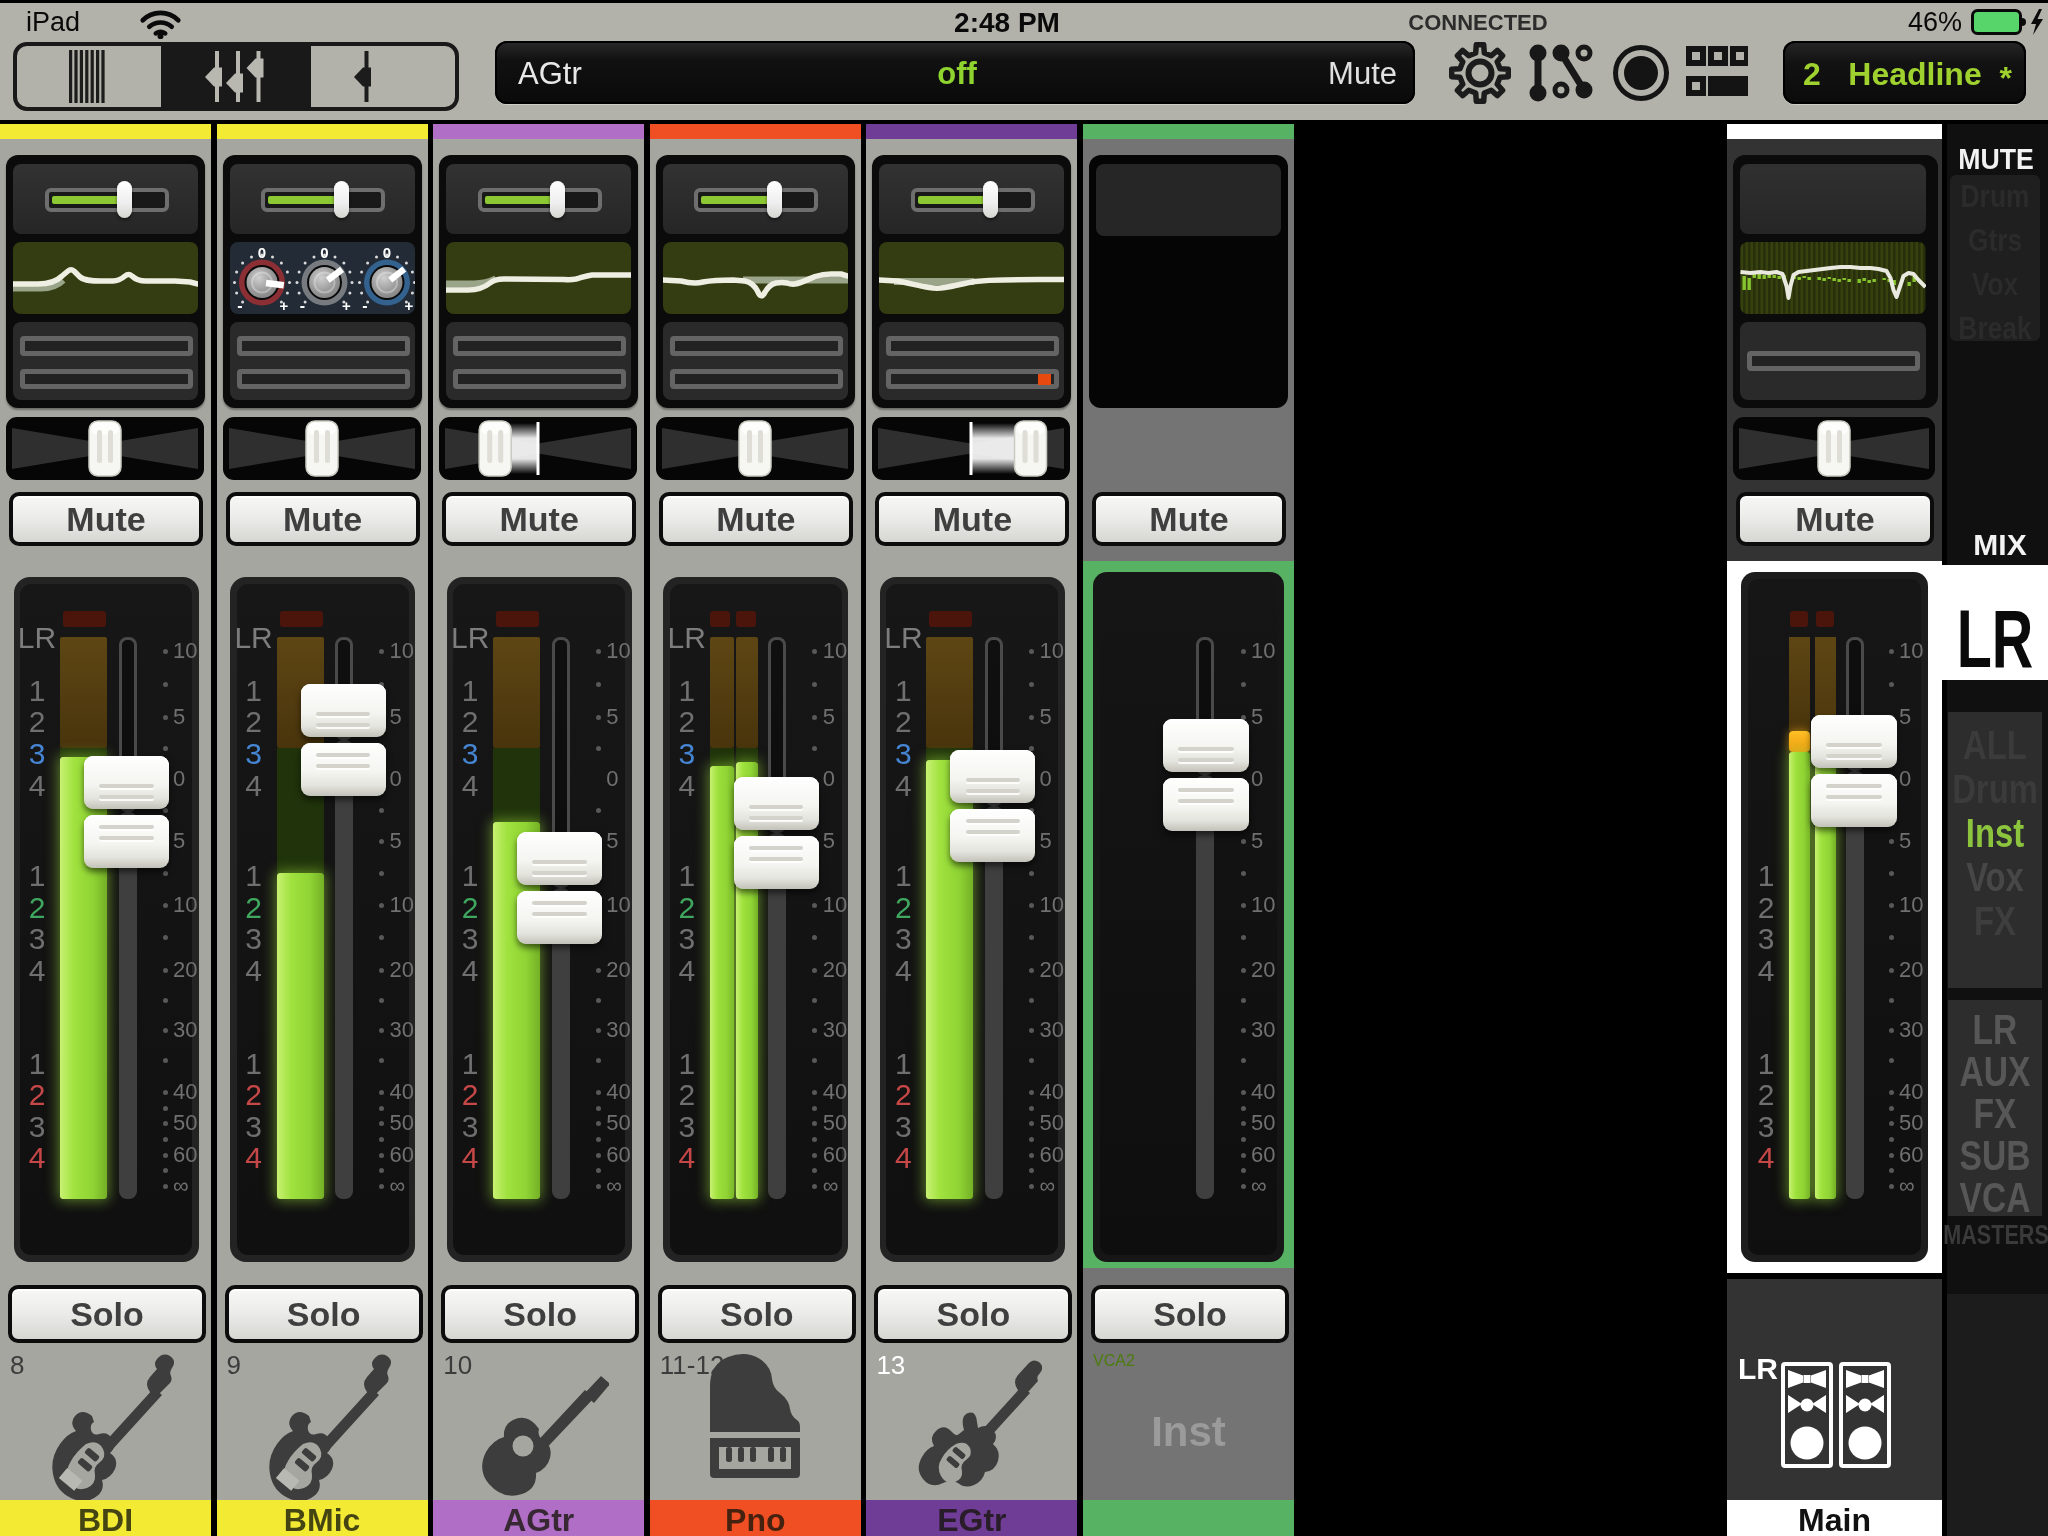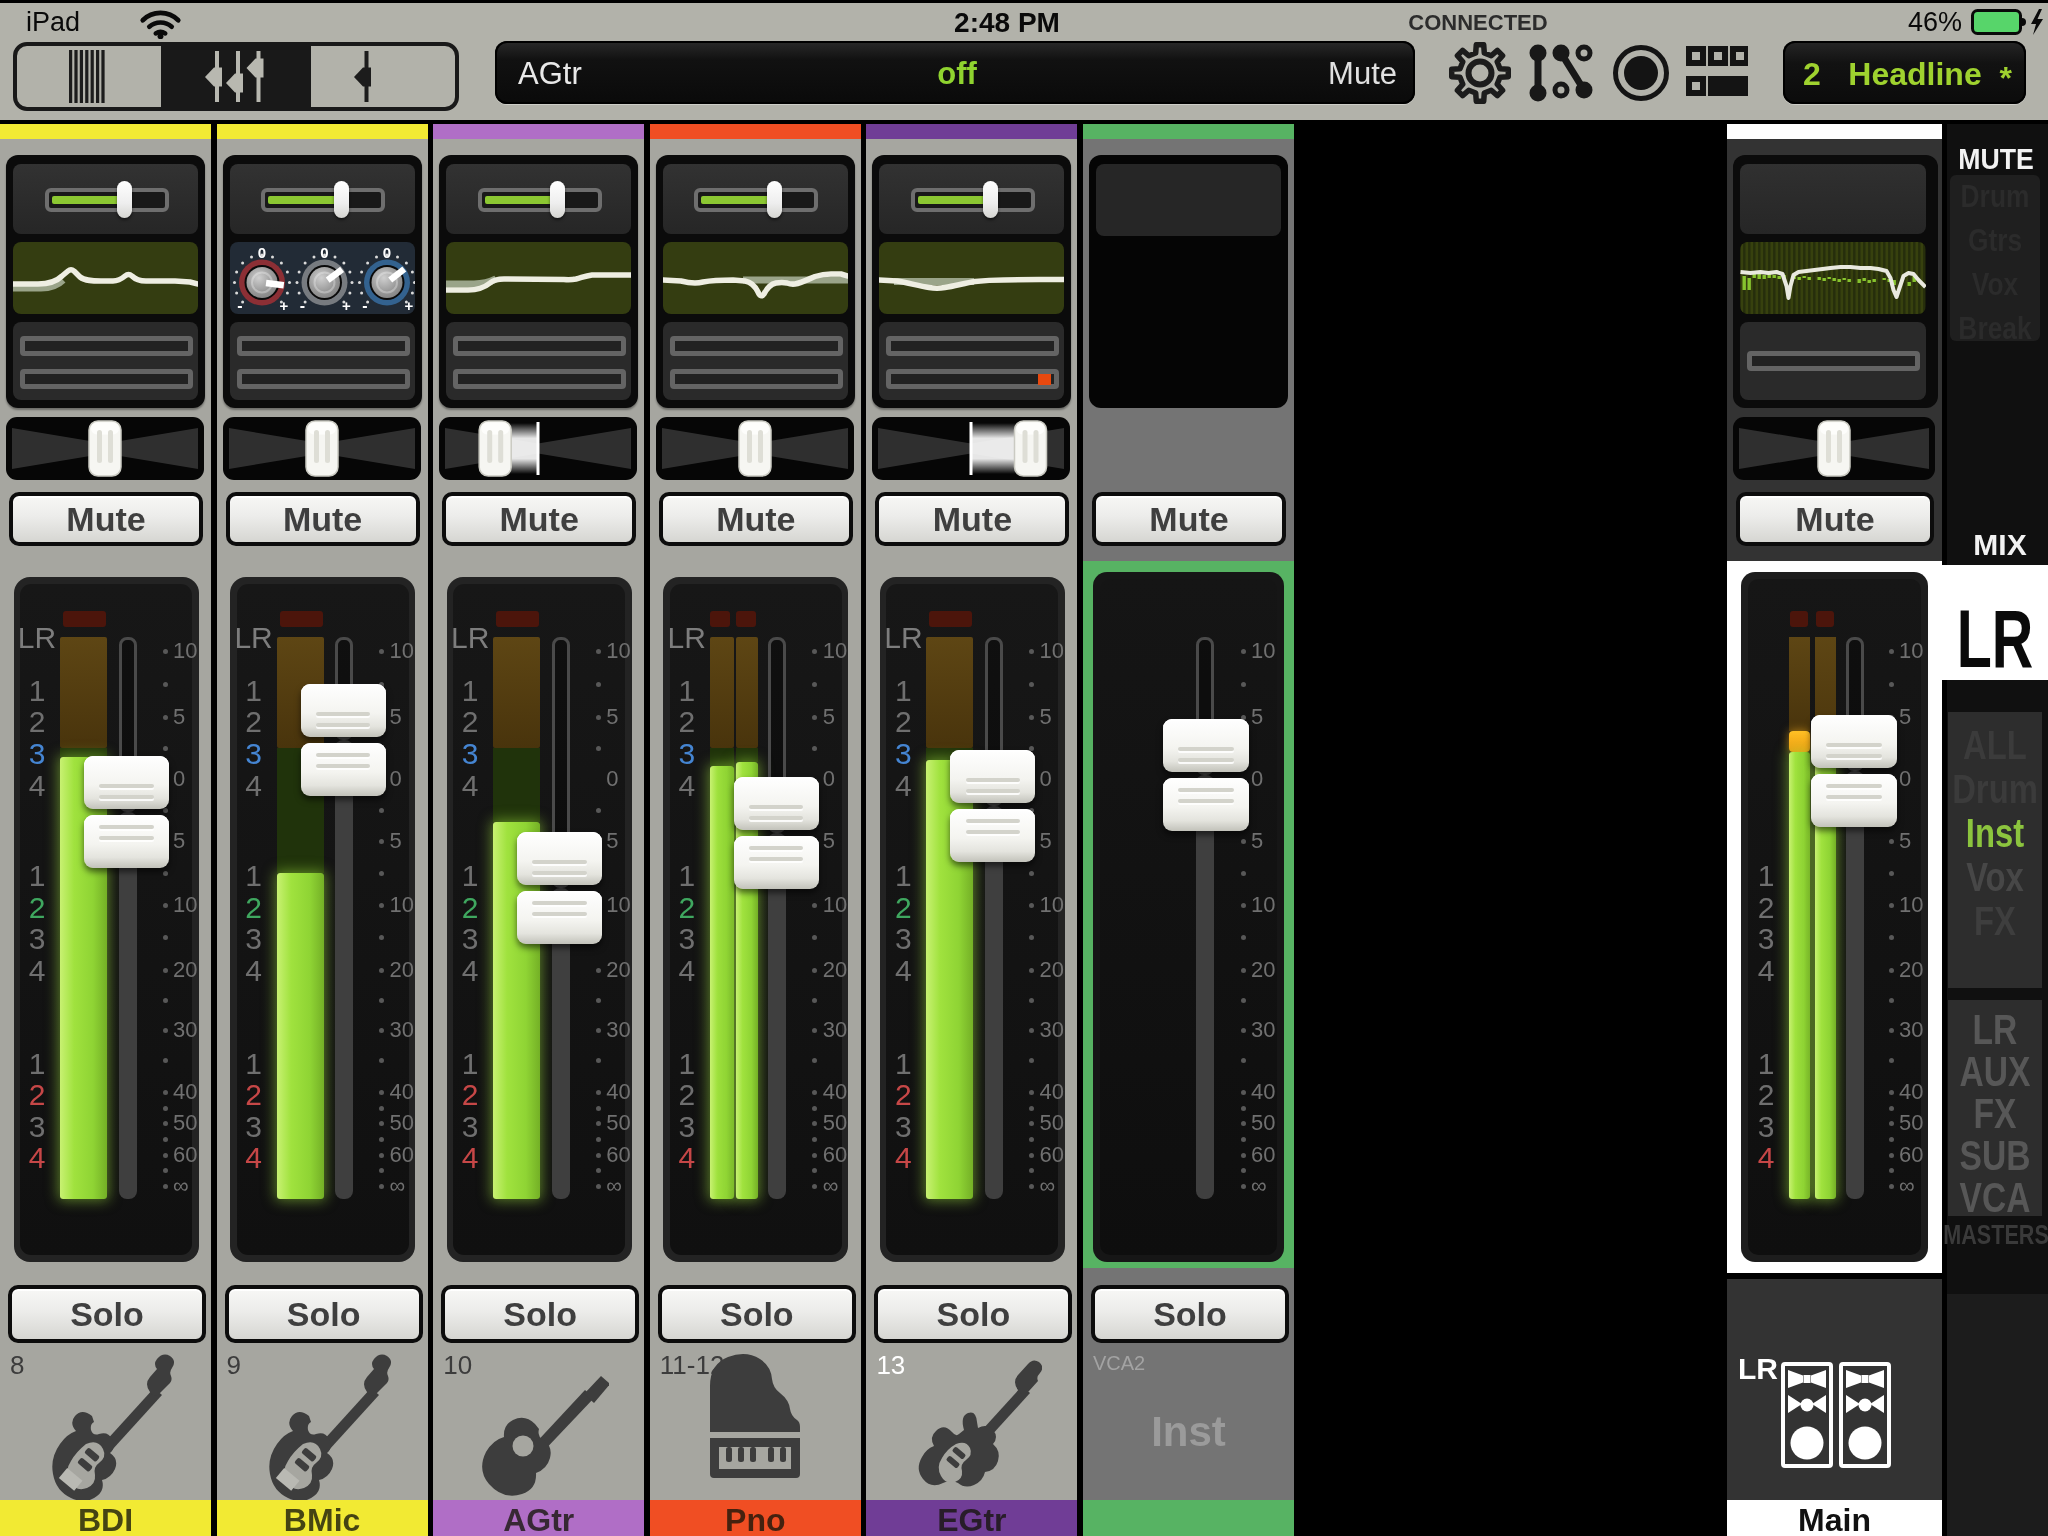--- a/index.html
+++ b/index.html
@@ -754,21 +754,21 @@
 <div class="dbl" style="left:1251px;top:1175px;">∞</div>
 <div class="capr" style="left:1163px;top:719px;width:86px;height:53px;">
     <div class="groove" style="top:28px;"></div>
     <div class="groove" style="top:39px;"></div>
   </div>
 <div class="capr" style="left:1163px;top:778px;width:86px;height:53px;">
     <div class="groove" style="top:10px;"></div>
     <div class="groove" style="top:21px;"></div>
   </div>
 <div class="btn" style="left:1091px;top:1285px;width:198px;height:58px;line-height:50px;box-sizing:border-box;">Solo</div>
-<div class="txt" style="left:1093px;top:1352px;font-size:20px;color:#a3a3a3;text-align:center;">VCA2</div>
+<div class="txt" style="left:1093px;top:1352px;font-size:16px;color:#4d7c0f;text-align:center;">VCA2</div>
 <div class="txt" style="left:1188.5px;top:1408px;font-size:42px;font-weight:bold;color:#9b9b9b;transform:translateX(-50%);">Inst</div>
 <div class="abs" style="left:1083px;top:1500px;width:211px;height:36px;background:#57b363;"></div>
 <div class="abs" style="left:1727px;top:124px;width:215px;height:15px;background:#fff;"></div>
 <div class="abs" style="left:1727px;top:139px;width:215px;height:1361px;background:#333;"></div>
 <div class="abs" style="left:1733px;top:155px;width:205px;height:253px;border-radius:12px;background:#0b0b0b;"></div>
 <div class="abs" style="left:1740px;top:164px;width:186px;height:70px;border-radius:8px;background:linear-gradient(180deg,#303030,#262626);"></div>
 <svg class="abs" style="left:1740px;top:242px;border-radius:8px;" width="186" height="72" viewBox="0 0 185 72">
     <rect width="185" height="72" fill="#262e0c"></rect>
     <rect x="0" y="0" width="2.6" height="72" fill="#37410e"></rect>
     <rect x="5" y="0" width="2.6" height="72" fill="#37410e"></rect>

